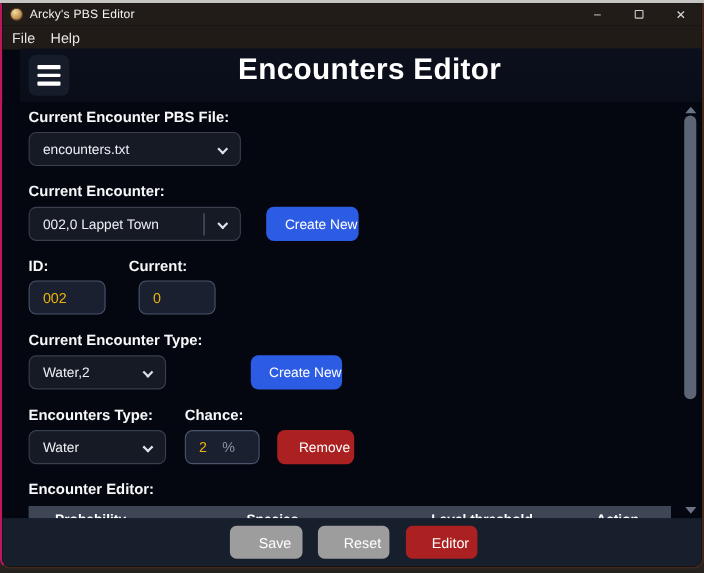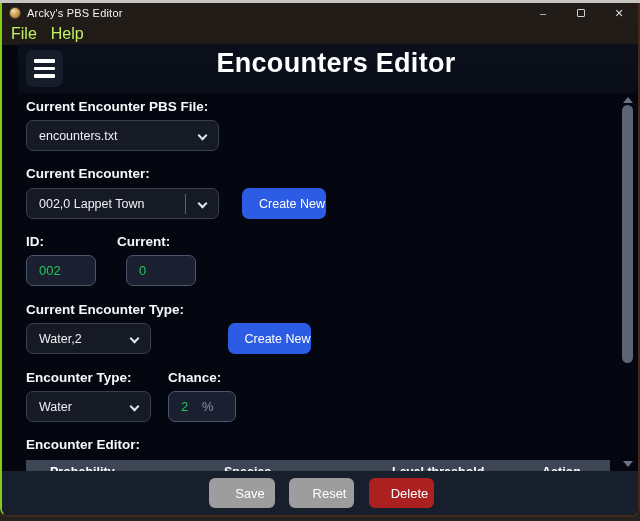--- a/index.html
+++ b/index.html
@@ -3,39 +3,39 @@
 <meta charset="utf-8">
 <style>
   * { margin: 0; padding: 0; box-sizing: border-box; }
   html, body { width: 640px; height: 521px; background: #26221f; overflow: hidden;
                font-family: "Liberation Sans", sans-serif; }
   .screen { position: relative; width: 640px; height: 521px; }
 
   .top-strip { position: absolute; left: 0; top: 0; width: 640px; height: 3px; background: #c7c5c2; }
 
   .window { position: absolute; left: 0; top: 3px; width: 640px; height: 514px;
-            background: #04070f; border-left: 2px solid #84cc16; border-right: 2px solid #43291c;
+            background: #04070f; border-left: 2px solid #be185d; border-right: 2px solid #43291c;
             border-bottom: 2px solid #43291c; border-radius: 0 0 9px 9px; overflow: hidden; }
 
   
   .titlebar { position: absolute; left: 0; top: 0; width: 100%; height: 20px;
               background: #221c18; display: flex; align-items: center; }
   .app-icon { width: 12px; height: 12px; border-radius: 50%; margin: 0 6px 0 7px;
               background: radial-gradient(circle at 35% 30%, #f2dca4, #c89a56 55%, #7a5a30);
               border: 1px solid #55412a; }
   .app-title { color: #f2f2f2; font-size: 11px; letter-spacing: .2px; }
   .win-controls { position: absolute; right: 0; top: 0; height: 20px; display: flex; }
   .win-btn { width: 38px; height: 20px; display: flex; align-items: center; justify-content: center;
              color: #d8d8d8; font-size: 11px; }
   .max-glyph { width: 8px; height: 8px; border: 1px solid #d0d0d0; border-radius: 1px; }
 
   
   .menubar { position: absolute; left: 0; top: 20px; width: 100%; height: 22px;
              background: #211b17; display: flex; align-items: center; gap: 14px; padding-left: 9px; }
-  .menu-item { color: #bef264; font-size: 16px; }
+  .menu-item { color: #e5e5e5; font-size: 13px; }
 
   
   .header { position: absolute; left: 16px; top: 41px; width: 100%; height: 49px;
             background: linear-gradient(180deg, #0b101c 0%, #090d18 100%); }
   .hamburger { position: absolute; left: 8px; top: 6px; width: 37px; height: 37px;
                background: #161c2a; border-radius: 7px; display: flex; flex-direction: column;
                align-items: center; justify-content: center; gap: 4px; }
   .hamburger .bar { width: 21px; height: 3.5px; background: #ffffff; border-radius: 1px; }
   .page-title { position: absolute; left: 0; top: 4px; width: 100%; text-align: center;
                 color: #ffffff; font-size: 27px; font-weight: bold; letter-spacing: .3px; }
@@ -47,21 +47,21 @@
 
   .selectbox { position: absolute; height: 31px; background: #151a25; border: 1px solid #383f4d;
                border-radius: 7px; display: flex; align-items: center; color: #eef0f4;
                font-size: 12.5px; padding-left: 12px; }
   .chevron { position: absolute; right: 12px; top: 11px; width: 7px; height: 7px;
              border-right: 2px solid #dfe3ea; border-bottom: 2px solid #dfe3ea;
              transform: rotate(45deg); }
   .combo-sep { position: absolute; right: 32px; top: 5px; width: 1px; height: 20px; background: #5a6273; }
 
   .textinput { position: absolute; height: 31px; background: #1a2030; border: 1px solid #4b556b;
-               border-radius: 7px; color: #22c55e; font-size: 13px; padding-left: 12px; width: 70px;
+               border-radius: 7px; color: #eab308; font-size: 13px; padding-left: 12px; width: 70px;
                font-family: "Liberation Sans", sans-serif; outline: none; }
   .pct-suffix { position: absolute; color: #8a93a5; font-size: 13px; }
 
   .btn { position: absolute; height: 31px; border: none; border-radius: 7px; color: #ffffff;
          font-size: 12.5px; font-family: "Liberation Sans", sans-serif; cursor: pointer; padding-left: 16px; }
   .btn-blue { background: #2d5ce4; }
   .btn-red { background: #ab2020; }
 
   
   .table-head { position: absolute; left: 24px; top: 367px; width: 584px; height: 26px;
@@ -144,45 +144,46 @@
       <input class="textinput" style="left: 24px; top: 162px;" value="002">
       <input class="textinput" style="left: 124px; top: 162px;" value="0">
 
       <div class="field-label" style="left:24px; top:209px;">Current Encounter Type:</div>
       <div class="selectbox" style="left:24px; top:230px; width:125px;">
         <span>Water,2</span>
         <span class="chevron"></span>
       </div>
       <button class="btn btn-blue" style="left:226px; top:230px; width:83px;">Create New</button>
 
-      <div class="field-label" style="left:24px; top:277px;">Encounter Type:</div>
+      <div class="field-label" style="left:24px; top:277px;">Encounters Type:</div>
       <div class="field-label" style="left:166px; top:277px;">Chance:</div>
       <div class="selectbox" style="left:24px; top:298px; width:125px;">
         <span>Water</span>
         <span class="chevron"></span>
       </div>
       <input class="textinput" style="left: 166px; top: 298px; width: 68px;" value="2">
       <span class="pct-suffix" style="left:200px; top:306px;">%</span>
+      <button class="btn btn-red" style="left:250px; top:298px; width:70px;">Remove</button>
 
       <div class="field-label" style="left:24px; top:344px;">Encounter Editor:</div>
 
       <div class="table-head">
         <span class="th" style="left:24px;">Probability</span>
         <span class="th" style="left:198px;">Species</span>
         <span class="th" style="left:366px;">Level threshold</span>
         <span class="th" style="left:516px;">Action</span>
       </div>
     </div>
 
     <div class="scrollbar">
       <div class="scroll-arrow-up"></div>
       <div class="scroll-thumb"></div>
       <div class="scroll-arrow-down"></div>
     </div>
 
     <div class="footer">
       <button class="btn btn-gray" style="left:207px; width:66px;">Save</button>
       <button class="btn btn-gray" style="left:287px; width:65px;">Reset</button>
-      <button class="btn btn-red" style="left:367px; width:65px;">Delete</button>
+      <button class="btn btn-red" style="left:367px; width:65px;">Editor</button>
     </div>
 
   </div>
 </div>
 
 </body></html>

